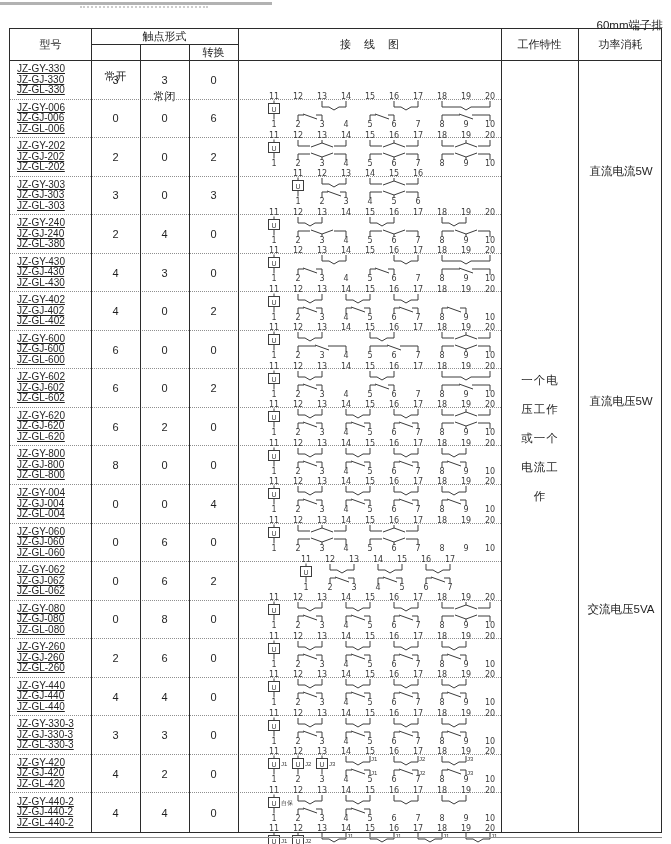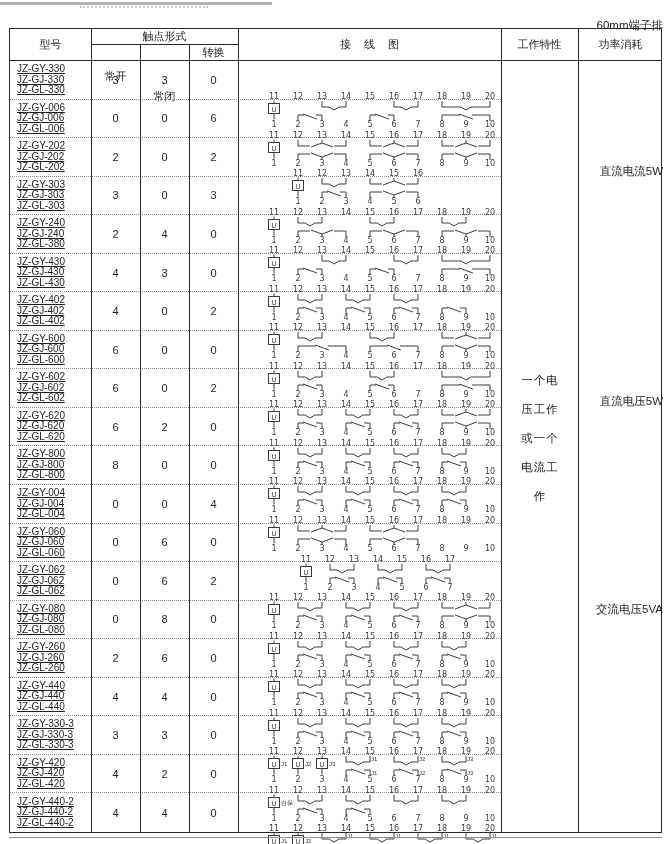--- a/index.html
+++ b/index.html
@@ -30,21 +30,21 @@
   .cell{display:flex;align-items:center;justify-content:center;box-sizing:border-box;}
   .cell.model{width:81px;flex-direction:column;align-items:flex-start;justify-content:center;
               padding-left:7px;font-size:10px;line-height:10.5px;letter-spacing:0;text-decoration:underline;}
   .cell.cnt{width:49px;font-size:11px;}
   .cell.diagram{width:263px;padding:0;margin-top:48px;}
   .cell.diagram svg{display:block;}
   .work-cell{position:absolute;left:492px;top:32px;width:76px;height:771px;
              display:flex;align-items:center;justify-content:center;}
   .work-lines{font-size:11.5px;line-height:29px;text-align:center;letter-spacing:1px;margin-top:-16px;}
   .power-cell{position:absolute;left:569px;top:32px;width:84px;height:771px;}
-  .power-label{position:absolute;left:0;width:100%;text-align:right;font-size:11.5px;
+  .power-label{position:absolute;left:0;width:100%;text-align:center;font-size:11.5px;
                transform:translateY(-50%);}
   .bottom-rule{position:absolute;left:9px;top:837px;width:653px;height:1px;background:#8d8d8d;}
 </style>
 </head>
 <body>
 
 <div class="page">
   <div class="rule-a"></div>
   <div class="rule-b"></div>
   <div class="corner-label">60mm端子排</div>

